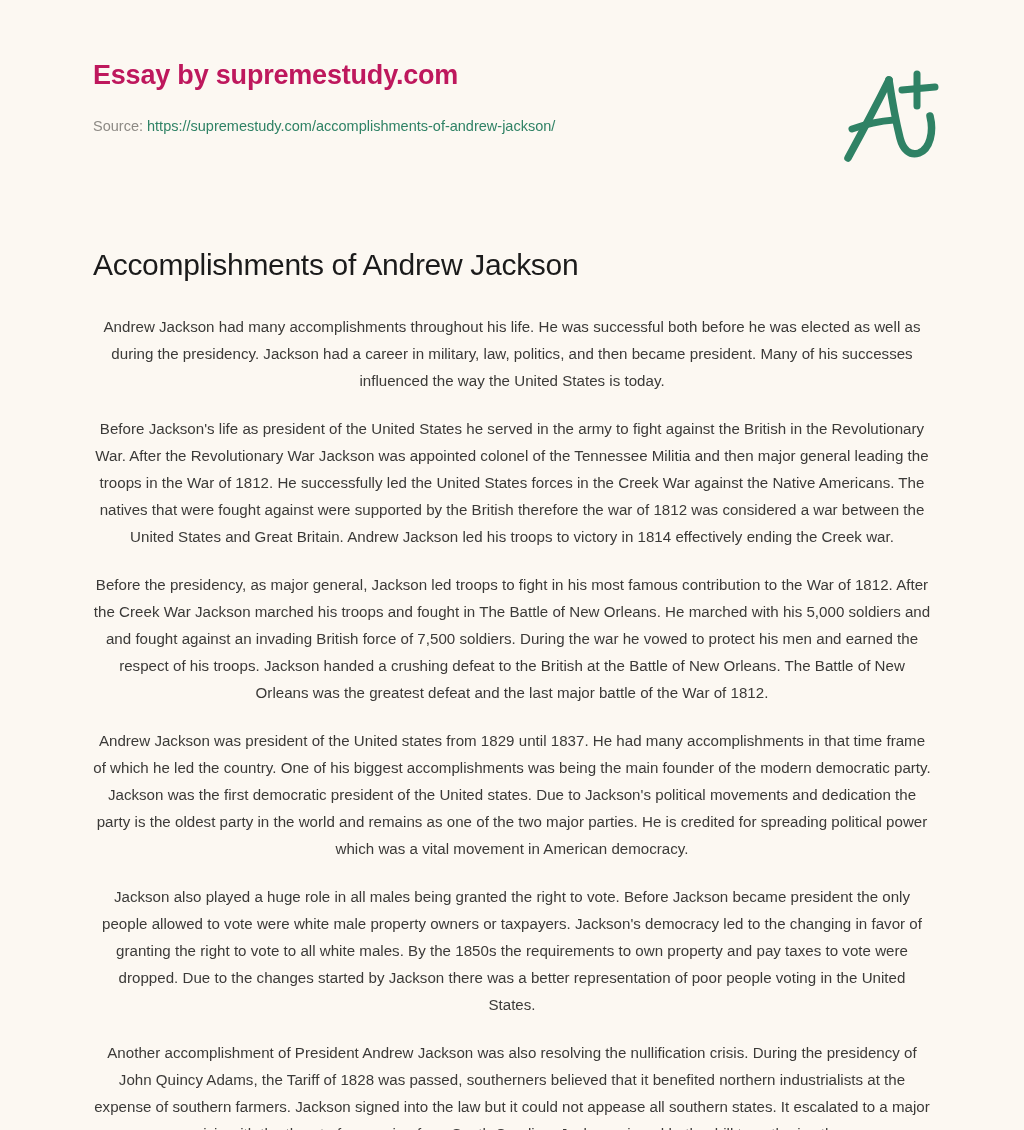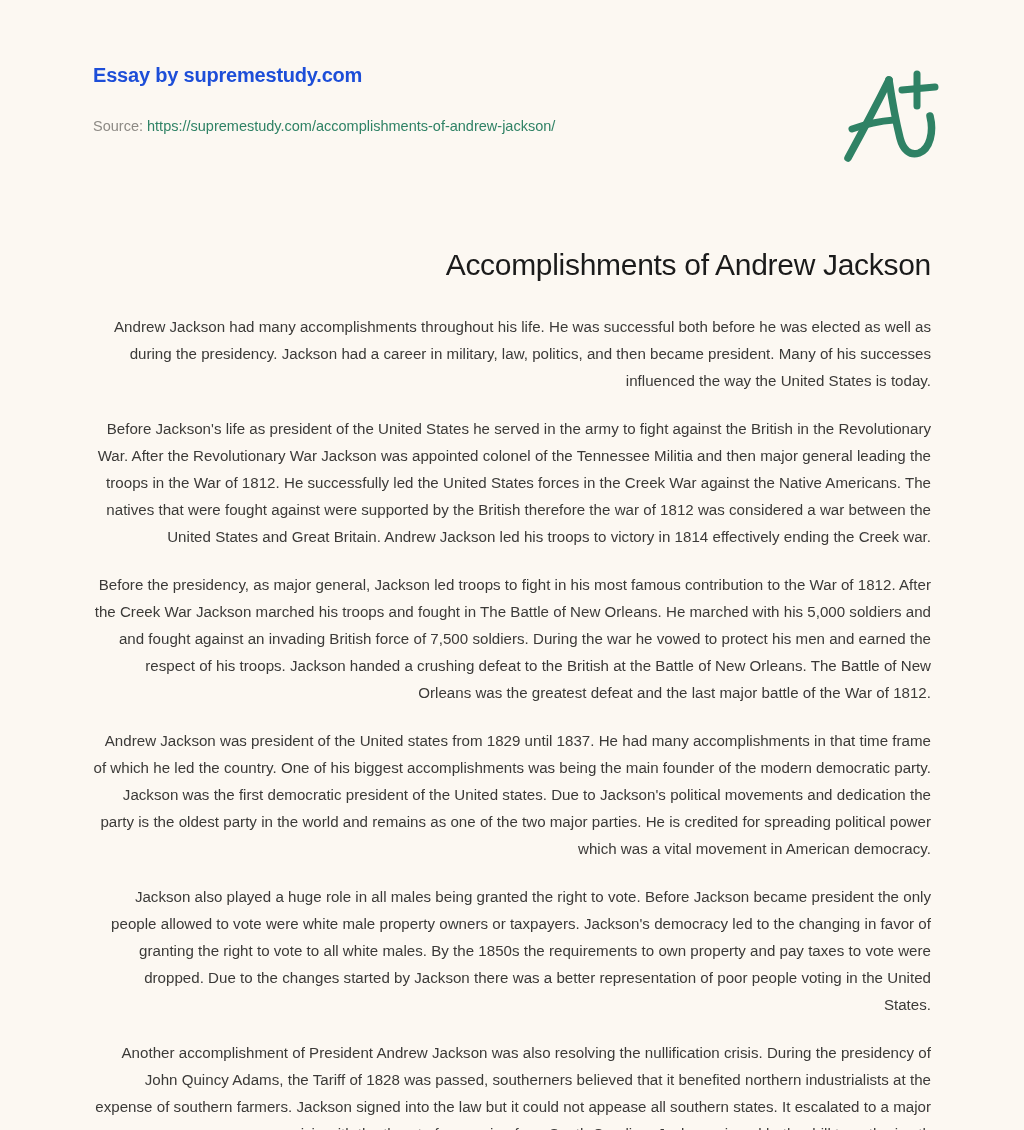--- a/index.html
+++ b/index.html
@@ -25,23 +25,23 @@
   
   .header {
     position: absolute;
     left: 93px;
     top: 62px;
     right: 93px;
     height: 110px;
   }
 
   .brand-line {
-    font-size: 20px;
+    font-size: 27px;
     font-weight: bold;
-    color: #1d4ed8;
+    color: #be185d;
     letter-spacing: -0.2px;
     line-height: 26px;
     white-space: nowrap;
   }
 
   .source-line {
     margin-top: 28px;
     font-size: 14.5px;
     line-height: 20px;
     white-space: nowrap;
@@ -73,37 +73,36 @@
     position: absolute;
     left: 93px;
     top: 246px;
     right: 93px;
     font-size: 30px;
     font-weight: normal;
     color: #1b1b1b;
     letter-spacing: -0.3px;
     line-height: 38px;
     margin: 0;
-    text-align: right;
   }
 
   
   .body-copy {
     position: absolute;
     left: 93px;
     top: 313px;
     width: 838px;
   }
 
   .body-copy p {
     margin: 0 0 21px 0;
     font-size: 15.1px;
     line-height: 27px;
     color: #3b3a38;
-    text-align: right;
+    text-align: center;
     letter-spacing: 0.02px;
   }
   .body-copy p:last-child {
     margin-bottom: 0;
   }
 </style>
 </head>
 <body>
 
 <div class="page">

